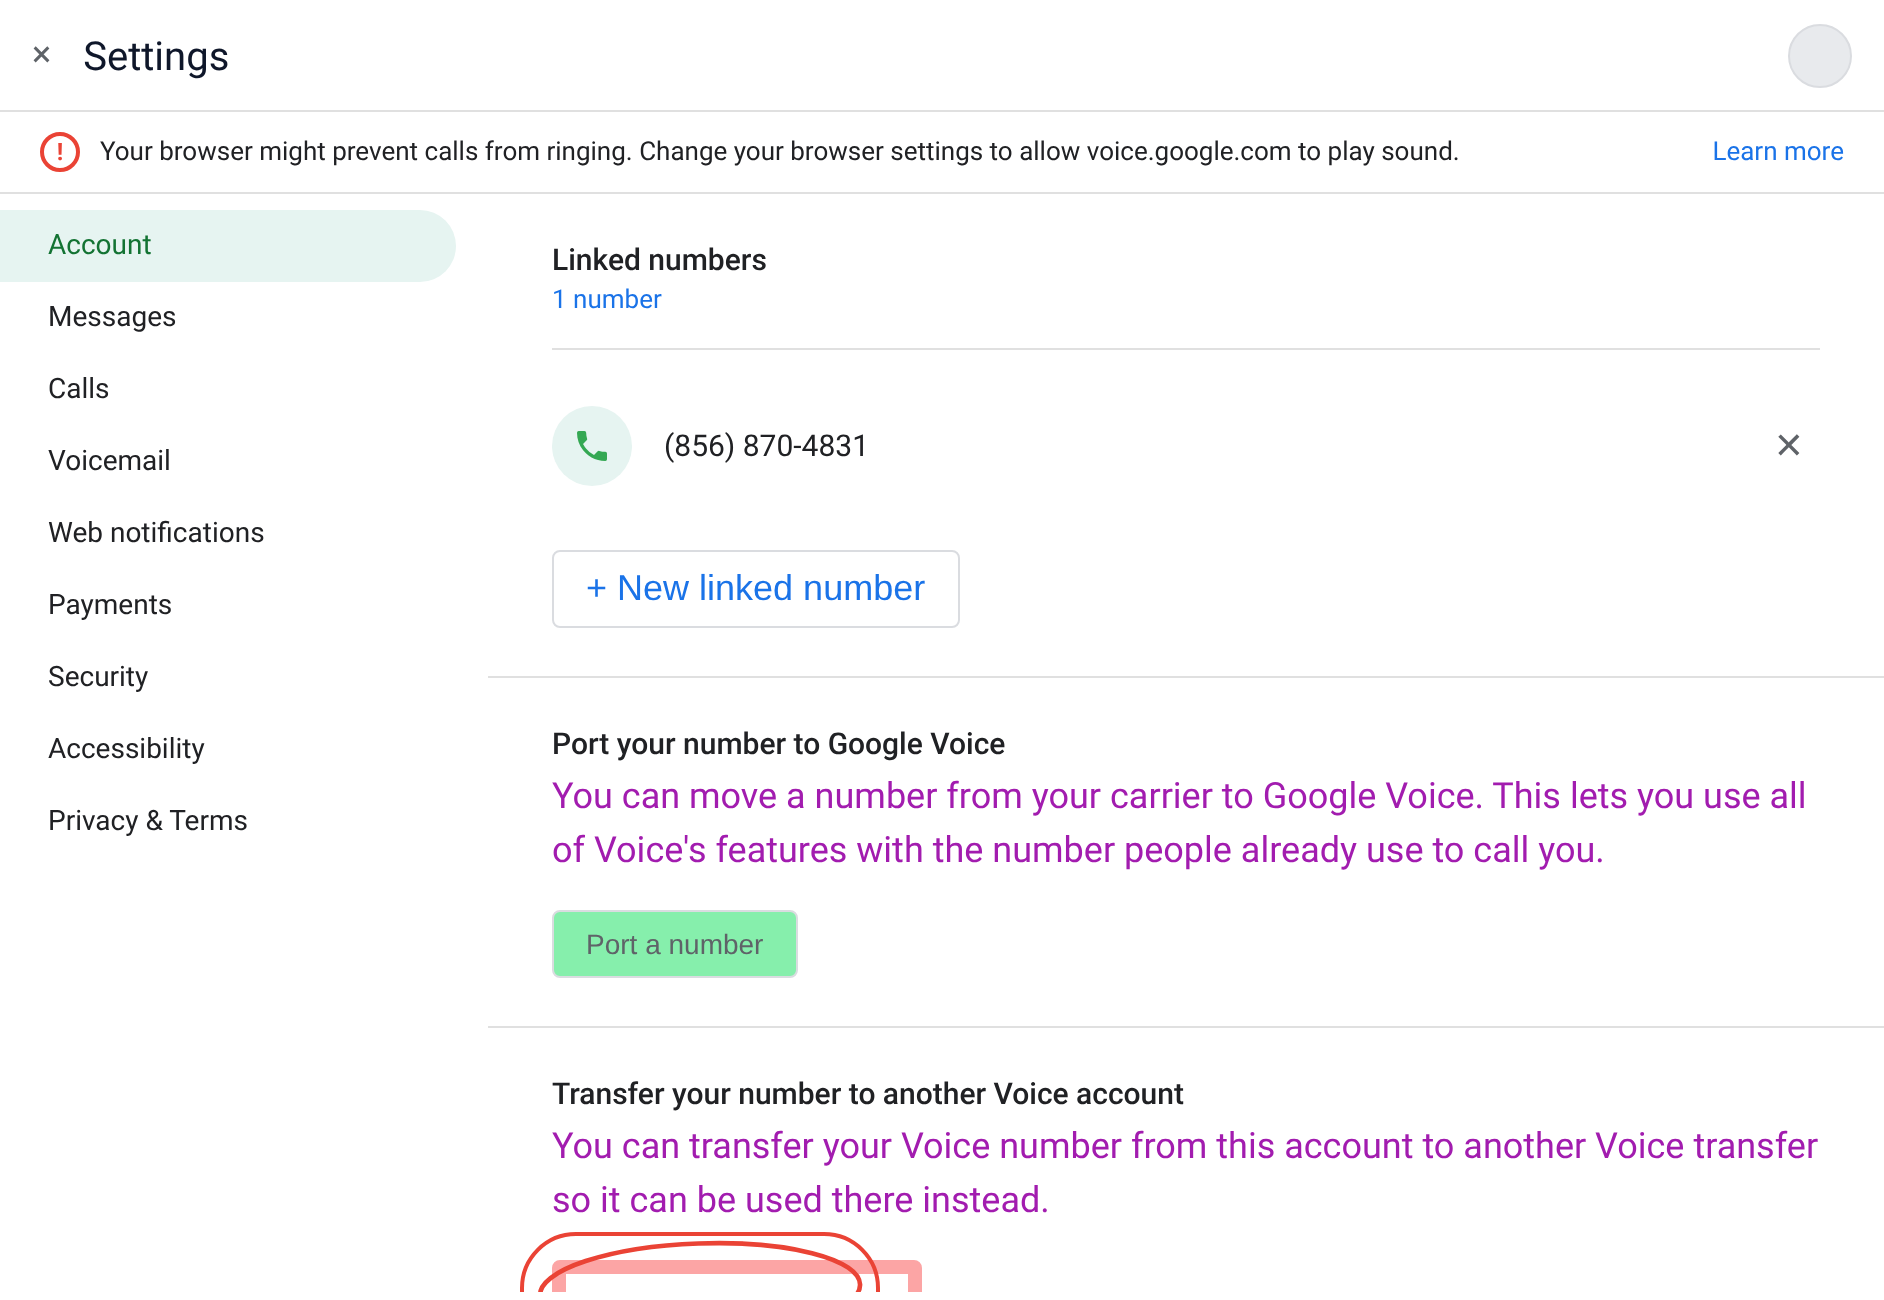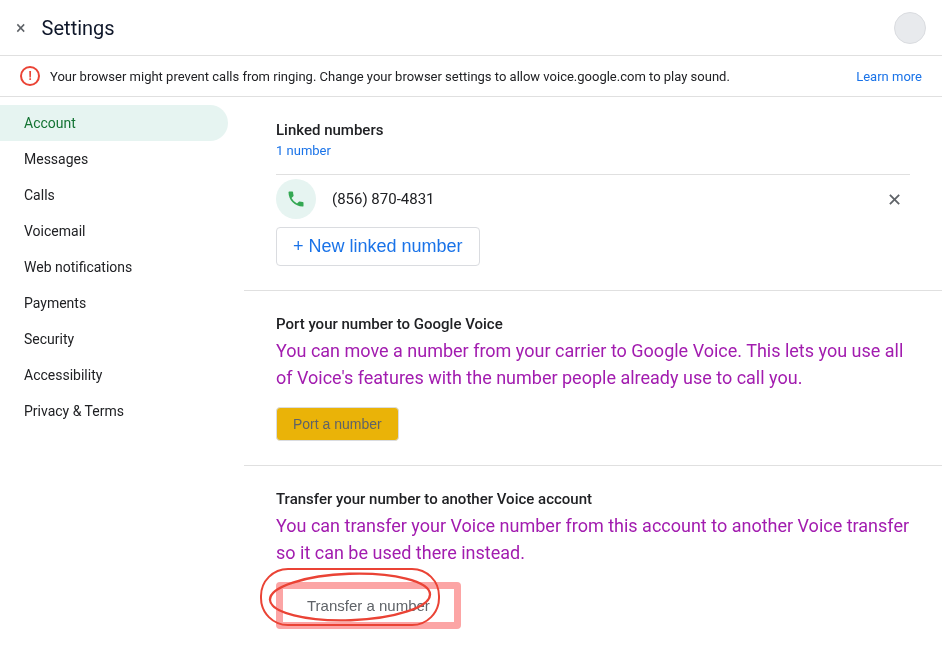--- a/index.html
+++ b/index.html
@@ -121,21 +121,21 @@
     .section-subtitle {
       font-size: 13px;
       color: #1a73e8;
       margin-bottom: 16px;
     }
 
     
     .linked-number-row {
       display: flex;
       align-items: center;
-      padding: 4px 0;
+      padding: 28px 0;
       border-top: 1px solid #e0e0e0;
       margin-top: 8px;
     }
     .phone-icon-circle {
       width: 40px;
       height: 40px;
       border-radius: 50%;
       background: #e6f4f1;
       display: flex;
       align-items: center;
@@ -171,21 +171,21 @@
       padding: 8px 16px;
       border-radius: 4px;
       font-size: 18px;
       cursor: pointer;
       font-weight: 500;
       margin-top: 4px;
     }
 
     .port-btn {
       border: 1px solid #dadce0;
-      background: #eab308;
+      background: #86efac;
       color: #5f6368;
       padding: 8px 16px;
       border-radius: 4px;
       font-size: 14px;
       cursor: pointer;
       font-weight: 500;
       margin-top: 4px;
     }
 
     

